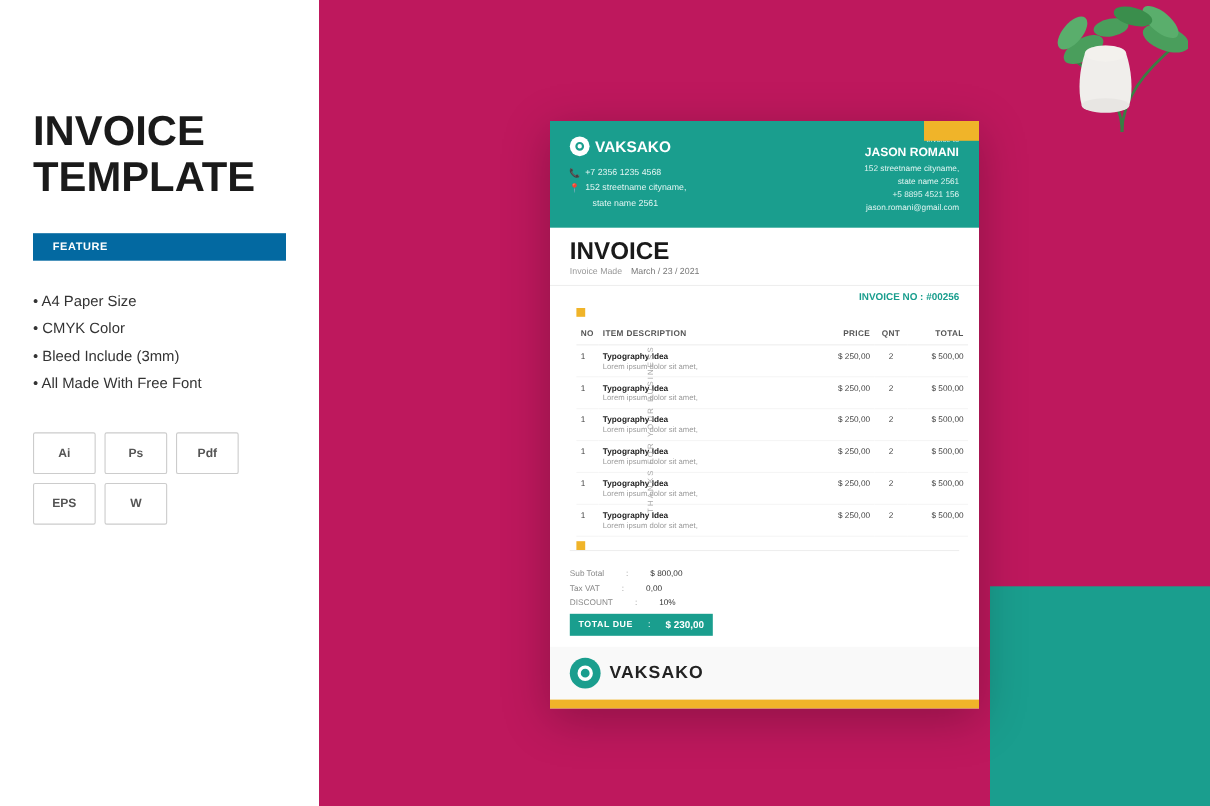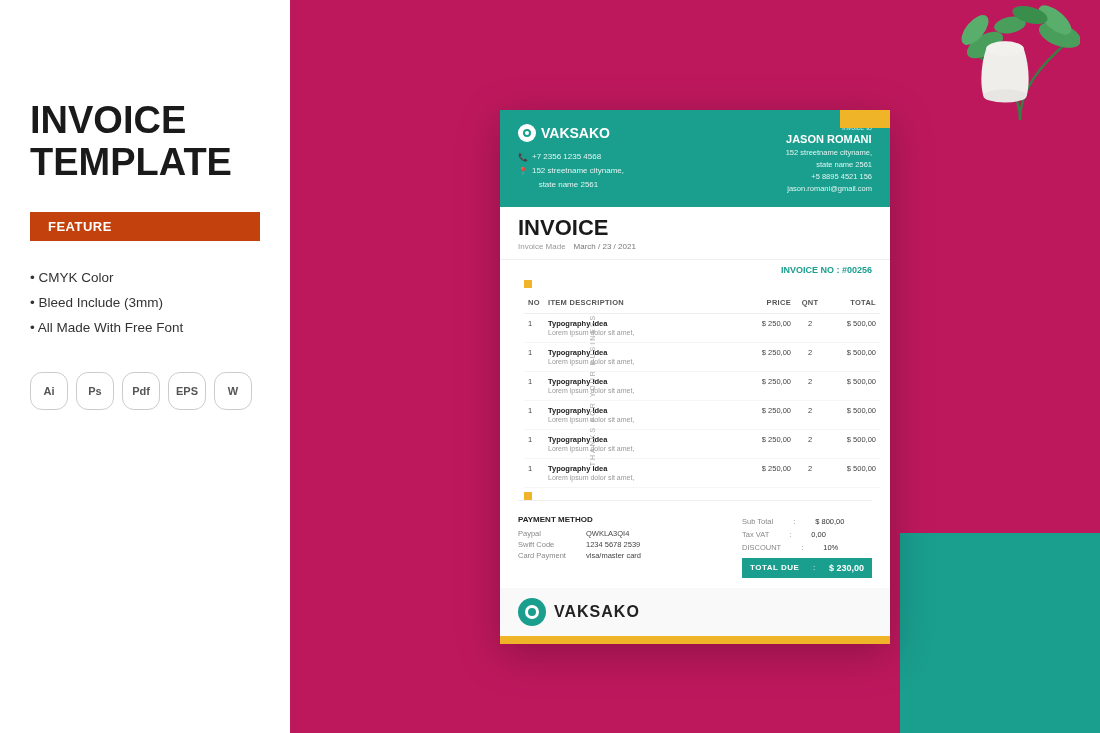--- a/index.html
+++ b/index.html
@@ -29,23 +29,23 @@
       font-size: 38px;
       font-weight: 900;
       line-height: 1.1;
       color: #1a1a1a;
       margin-bottom: 28px;
       margin-top: 60px;
       text-transform: uppercase;
     }
 
     .feature-badge {
-      background: #c2410c;
+      background: #0369a1;
       color: #fff;
-      font-size: 13px;
+      font-size: 10px;
       font-weight: 700;
       padding: 7px 18px;
       display: inline-block;
       margin-bottom: 24px;
       letter-spacing: 0.5px;
     }
 
     .features-list {
       list-style: none;
       margin-bottom: 32px;
@@ -59,30 +59,30 @@
       content: "• ";
       color: #333;
     }
 
     .format-icons {
       display: flex;
       gap: 8px;
       flex-wrap: wrap;
     }
     .format-icon-box {
-      width: 38px;
+      width: 57px;
       height: 38px;
       border: 1.5px solid #ccc;
       display: flex;
       align-items: center;
       justify-content: center;
       font-size: 11px;
       font-weight: 700;
       color: #555;
-      border-radius: 12px;
+      border-radius: 2px;
     }
 
     
     .right-panel {
       flex: 1;
       background: #be185d;
       position: relative;
       display: flex;
       align-items: center;
       justify-content: center;
@@ -458,20 +458,21 @@
 </head>
 <body>
 
 <div class="left-panel">
   <h1 class="main-title">
     <span>INVOICE</span><br>
     <span>TEMPLATE</span>
   </h1>
   <div class="feature-badge">FEATURE</div>
   <ul class="features-list">
+    <li>A4 Paper Size</li>
     <li>CMYK Color</li>
     <li>Bleed Include (3mm)</li>
     <li>All Made With Free Font</li>
   </ul>
   <div class="format-icons">
     <div class="format-icon-box">Ai</div>
     <div class="format-icon-box">Ps</div>
     <div class="format-icon-box">Pdf</div>
     <div class="format-icon-box">EPS</div>
     <div class="format-icon-box">W</div>
@@ -631,35 +632,20 @@
         <div style="display:flex; margin-top:4px;">
           <div class="yellow-sq"></div>
         </div>
       </div>
     </div>
 
     <div class="inv-divider"></div>
 
     <div class="inv-footer">
 
-      <div class="payment-section">
-        <div class="pm-title">PAYMENT METHOD</div>
-        <div class="pm-row">
-          <span class="pm-label">Paypal</span>
-          <span>QWKLA3QI4</span>
-        </div>
-        <div class="pm-row">
-          <span class="pm-label">Swift Code</span>
-          <span>1234 5678 2539</span>
-        </div>
-        <div class="pm-row">
-          <span class="pm-label">Card Payment</span>
-          <span>visa/master card</span>
-        </div>
-      </div>
 
       <div class="totals-section">
         <div class="totals-row">
           <span class="t-label">Sub Total</span>
           <span class="t-colon">:</span>
           <span class="t-value">$ 800,00</span>
         </div>
         <div class="totals-row">
           <span class="t-label">Tax VAT</span>
           <span class="t-colon">:</span>

